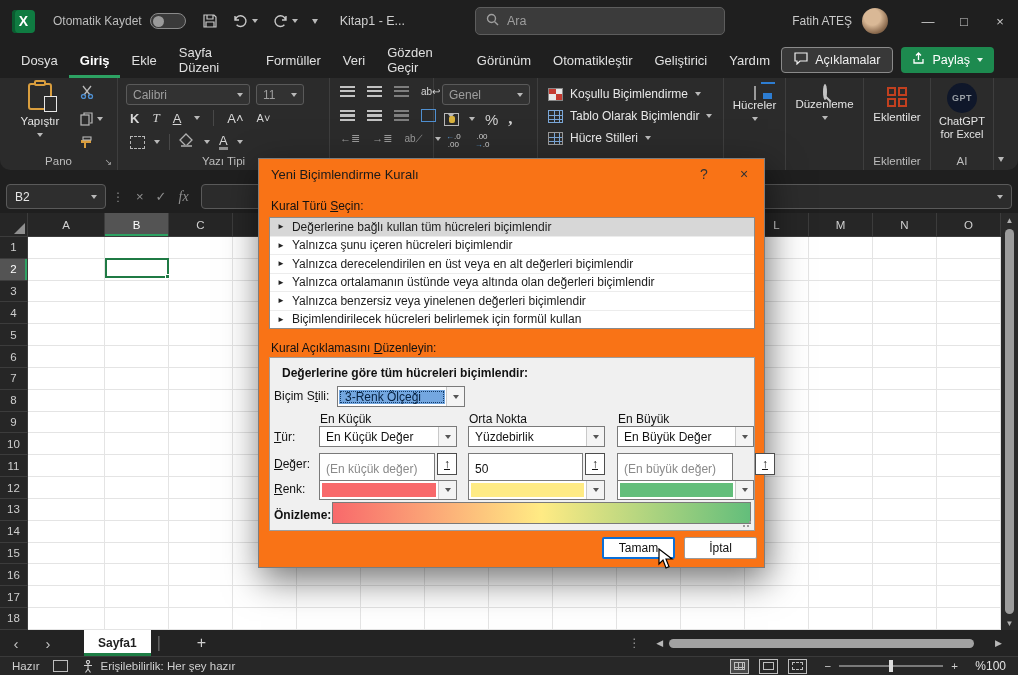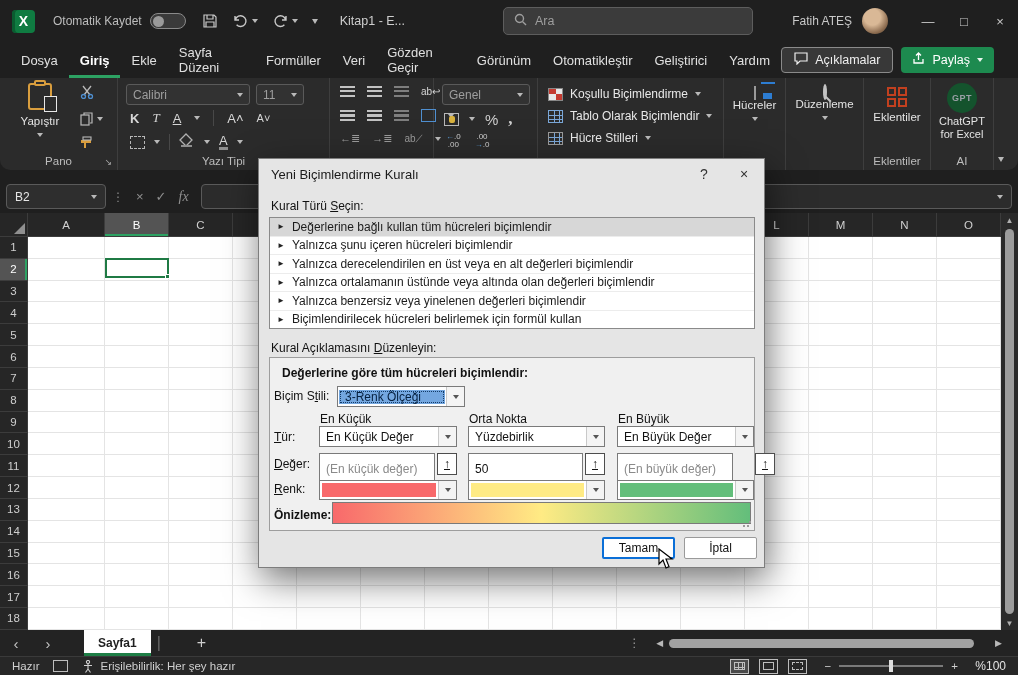--- a/index.html
+++ b/index.html
@@ -11,21 +11,21 @@
   .titlebar{ position:absolute; top:0; left:0; right:0; height:42px; display:flex; align-items:center; padding-left:12px; }
   .xl-logo{ width:23px; height:23px; background:#0f7b41; border-radius:4px; display:flex; align-items:center; justify-content:center;
             font-weight:bold; color:#fff; font-size:14px; box-shadow:inset 3px 0 0 #0a5c30; }
   .autosave{ display:flex; align-items:center; gap:8px; margin-left:18px; color:#bdbdbd; font-size:12px; }
   .toggle{ width:36px; height:16px; border:1px solid #8a8a8a; border-radius:9px; background:#3a3a3a; position:relative; }
   .toggle .knob{ position:absolute; left:2px; top:1.5px; width:11px; height:11px; border-radius:50%; background:#9a9a9a; }
   .qat{ display:flex; align-items:center; gap:14px; margin-left:16px; color:#c9c9c9; }
   .qat svg{ display:block; }
   .tri{ width:0; height:0; border-left:3.5px solid transparent; border-right:3.5px solid transparent; border-top:4px solid #b9b9b9; display:inline-block; }
   .doc-title{ margin-left:22px; font-size:12.5px; color:#cfcfcf; white-space:nowrap; }
-  .searchbox{ margin-left:98px; width:250px; height:28px; background:#3b3b3b; border:1px solid #5d5d5d; border-radius:5px;
+  .searchbox{ margin-left:70px; width:250px; height:28px; background:#3b3b3b; border:1px solid #5d5d5d; border-radius:5px;
               display:flex; align-items:center; gap:8px; padding:0 10px; color:#9e9e9e; font-size:12.5px; }
   .tb-right{ margin-left:auto; display:flex; align-items:center; }
   .username{ font-size:12px; color:#c9c9c9; margin-right:10px; }
   .avatar{ width:26px; height:26px; border-radius:50%; background:radial-gradient(circle at 40% 35%, #d9b896 0 35%, #8a6a4e 70%, #55402e); margin-right:22px; }
   .winbtn{ width:36px; height:32px; display:flex; align-items:center; justify-content:center; color:#c9c9c9; font-size:13px; }
 
   
   .tabsrow{ position:absolute; top:42px; left:0; right:0; height:36px; display:flex; align-items:stretch; padding-left:10px; }
   .rtab{ display:flex; align-items:center; padding:0 11px; font-size:13px; color:#e0e0e0; }
   .rtab.active{ font-weight:bold; color:#fff; box-shadow:inset 0 -3px 0 #2da263; }
@@ -62,21 +62,21 @@
         linear-gradient(#9a9a9a 0 0) 0 5.5px/100% 1px no-repeat,
         linear-gradient(#9a9a9a 0 0) 0 11px/100% 1px no-repeat,
         linear-gradient(#9a9a9a 0 0) 8px 0/1px 100% no-repeat,
         linear-gradient(#9a9a9a 0 0) 16px 0/1px 100% no-repeat; }
   .cells-icon i{ position:absolute; left:8px; top:5.5px; width:9px; height:6px; background:#2d7dd2; }
   .cells-icon u{ position:absolute; left:6px; top:-5px; width:14px; height:2px; background:#2d7dd2; }
   .mag-icon{ width:16px; height:16px; border:2px solid #c3c3c3; border-radius:50%; position:relative; margin:2px auto 5px; }
   .mag-icon::after{ content:""; position:absolute; width:8px; height:2px; background:#c3c3c3; transform:rotate(45deg); right:-7px; bottom:-2px; }
   .addins-icon{ width:20px; height:20px; display:grid; grid-template-columns:1fr 1fr; gap:2px; margin:1px auto 4px; }
   .addins-icon i{ border:2px solid #c2401f; }
-  .gpt-icon{ width:30px; height:30px; border-radius:50%; background:#14532d; color:#9aa0a6; font-weight:bold; font-size:9px;
+  .gpt-icon{ width:30px; height:30px; border-radius:50%; background:#0f172a; color:#9aa0a6; font-weight:bold; font-size:9px;
              display:flex; align-items:center; justify-content:center; margin:0 auto 2px; letter-spacing:.5px; }
   .collapse-grp{ flex:1; position:relative; border-right:none; }
 
   
   .formularow{ position:absolute; top:183px; left:0; right:0; height:27px; display:flex; align-items:center; gap:6px; padding:0 6px; }
   .namebox{ width:100px; height:25px; background:#2e2e2e; border:1px solid #5a5a5a; border-radius:4px; display:flex; align-items:center;
             justify-content:space-between; padding:0 8px; font-size:12px; color:#e6e6e6; }
   .fbar-dots{ color:#8a8a8a; font-size:12px; }
   .fx-cluster{ display:flex; align-items:center; gap:12px; color:#8f8f8f; font-size:13px; padding:0 6px; }
   .fx-label{ font-style:italic; font-family:"Liberation Serif",serif; font-size:14px; }
@@ -131,21 +131,21 @@
   .vw.grid i{ background:
       linear-gradient(#bdbdbd 0 0) 0 3.5px/100% 1px no-repeat,
       linear-gradient(#bdbdbd 0 0) 3.5px 0/1px 100% no-repeat,
       linear-gradient(#bdbdbd 0 0) 7px 0/1px 100% no-repeat; }
   .zoomctl{ display:flex; align-items:center; gap:8px; margin-left:8px; }
   .zline{ width:104px; height:2px; background:#7a7a7a; position:relative; }
   .zhandle{ position:absolute; left:50px; top:-5px; width:4px; height:12px; background:#dedede; }
   .zoompct{ width:40px; text-align:right; font-size:12px; color:#e2e2e2; }
 
   
-  .dlg{ position:absolute; left:258px; top:158px; width:507px; height:410px; background:#e5e5e5; border:1px solid #7d7d7d;
+  .dlg{ position:absolute; left:258px; top:158px; width:507px; height:410px; background:#f97316; border:1px solid #7d7d7d;
         box-shadow:3px 12px 34px rgba(0,0,0,.55); z-index:40; color:#111; font-size:12px; }
   .dlg-title{ height:30px; display:flex; align-items:center; padding-left:12px; font-size:13px; color:#1a1a1a; }
   .dlg-title .btns{ margin-left:auto; display:flex; }
   .dlg-tbtn{ width:40px; height:30px; display:flex; align-items:center; justify-content:center; color:#333; font-size:14px; }
   .dlg-label{ position:absolute; left:12px; }
   .rulelist{ position:absolute; left:10px; top:58px; width:486px; height:112px; background:#fff; border:1px solid #8a8a8a;
              display:flex; flex-direction:column; }
   .ritem{ flex:1; display:flex; align-items:center; gap:7px; padding:0 7px; border-bottom:1px solid #ececec; color:#1c1c1c; }
   .ritem:last-child{ border-bottom:none; }
   .ritem.sel{ background:#d7d7d7; }

